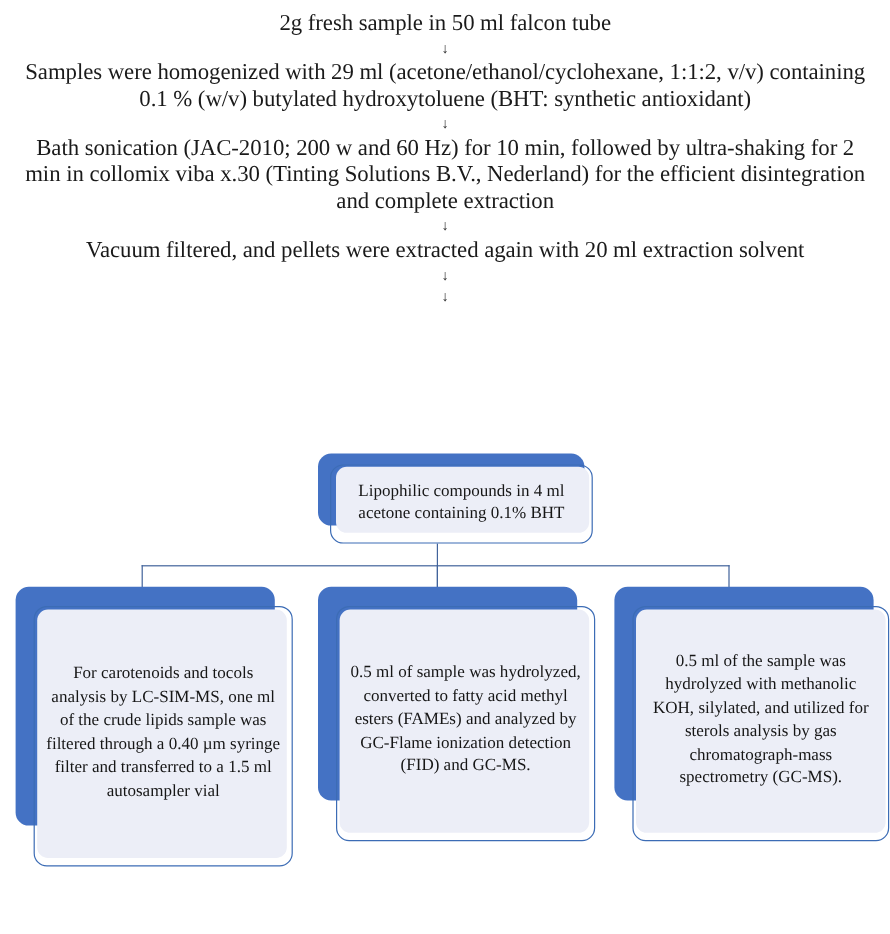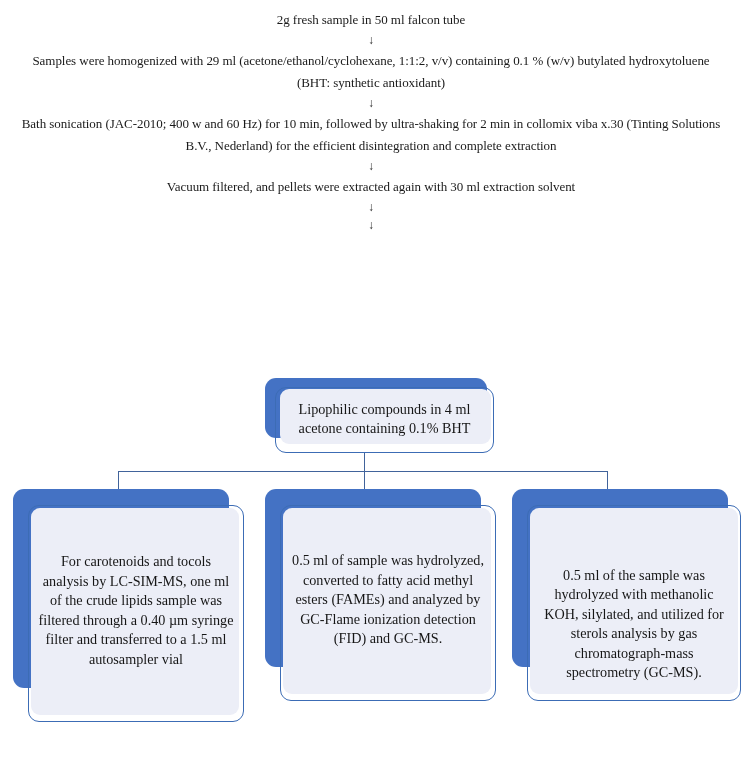--- a/index.html
+++ b/index.html
@@ -20,21 +20,21 @@
   #protocol {
     position: absolute;
     left: 0;
     top: 0;
     width: 742px;
     padding-top: 9px;
     box-sizing: border-box;
   }
   .step-text {
     text-align: center;
-    font-size: 13px;
+    font-size: 19px;
     line-height: 22px;
     padding: 0 20px;
     box-sizing: border-box;
     letter-spacing: -0.05px;
   }
   .arrow-row {
     text-align: center;
     font-size: 12px;
     line-height: 15px;
     color: #2b2b2b;
@@ -91,24 +91,24 @@
 <body>
 
 <div id="protocol">
 
   <div class="step-text">2g fresh sample in 50 ml falcon tube</div>
   <div class="arrow-row">↓</div>
 
   <div class="step-text">Samples were homogenized with 29 ml (acetone/ethanol/cyclohexane, 1:1:2, v/v) containing 0.1 % (w/v) butylated hydroxytoluene (BHT: synthetic antioxidant)</div>
   <div class="arrow-row">↓</div>
 
-  <div class="step-text">Bath sonication (JAC-2010; 400 w and 60 Hz) for 10 min, followed by ultra-shaking for 2 min in collomix viba x.30 (Tinting Solutions B.V., Nederland) for the efficient disintegration and complete extraction</div>
+  <div class="step-text">Bath sonication (JAC-2010; 200 w and 60 Hz) for 10 min, followed by ultra-shaking for 2 min in collomix viba x.30 (Tinting Solutions B.V., Nederland) for the efficient disintegration and complete extraction</div>
   <div class="arrow-row">↓</div>
 
-  <div class="step-text">Vacuum filtered, and pellets were extracted again with 30 ml extraction solvent</div>
+  <div class="step-text">Vacuum filtered, and pellets were extracted again with 20 ml extraction solvent</div>
   <div class="arrow-row">↓</div>
 
   <div class="arrow-row">↓</div>
 
 
 </div>
 
 <div id="chart">
 
   <div class="shadow-box" style="left:265px; top:378px; width:222px; height:60px;"></div>
@@ -128,15 +128,15 @@
   <div class="node-text" style="left:31px; top:508px; width:210px; height:205px; display:flex; align-items:center; justify-content:center;">For carotenoids and tocols analysis by LC-SIM-MS, one ml of the crude lipids sample was filtered through a 0.40 µm syringe filter and transferred to a 1.5 ml autosampler vial</div>
 
   <div class="shadow-box" style="left:265px; top:489px; width:216px; height:178px;"></div>
   <div class="mid-box" style="left:283px; top:508px; width:208px; height:186px;"></div>
   <div class="front-box" style="left:280px; top:505px; width:216px; height:196px;"></div>
   <div class="node-text" style="left:283px; top:508px; width:210px; height:184px; display:flex; align-items:center; justify-content:center;">0.5 ml of sample was hydrolyzed, converted to fatty acid methyl esters (FAMEs) and analyzed by GC-Flame ionization detection (FID) and GC-MS.</div>
 
   <div class="shadow-box" style="left:512px; top:489px; width:216px; height:178px;"></div>
   <div class="mid-box" style="left:530px; top:508px; width:208px; height:186px;"></div>
   <div class="front-box" style="left:527px; top:505px; width:214px; height:196px;"></div>
-  <div class="node-text" style="left:530px; top:508px; width:208px; height:184px; display:flex; align-items:center; justify-content:center;margin-top:24px;">0.5 ml of the sample was hydrolyzed with methanolic KOH, silylated, and utilized for sterols analysis by gas chromatograph-mass spectrometry (GC-MS).</div>
+  <div class="node-text" style="left:530px; top:508px; width:208px; height:184px; display:flex; align-items:center; justify-content:center;">0.5 ml of the sample was hydrolyzed with methanolic KOH, silylated, and utilized for sterols analysis by gas chromatograph-mass spectrometry (GC-MS).</div>
 
 </div>
 
 </body></html>

